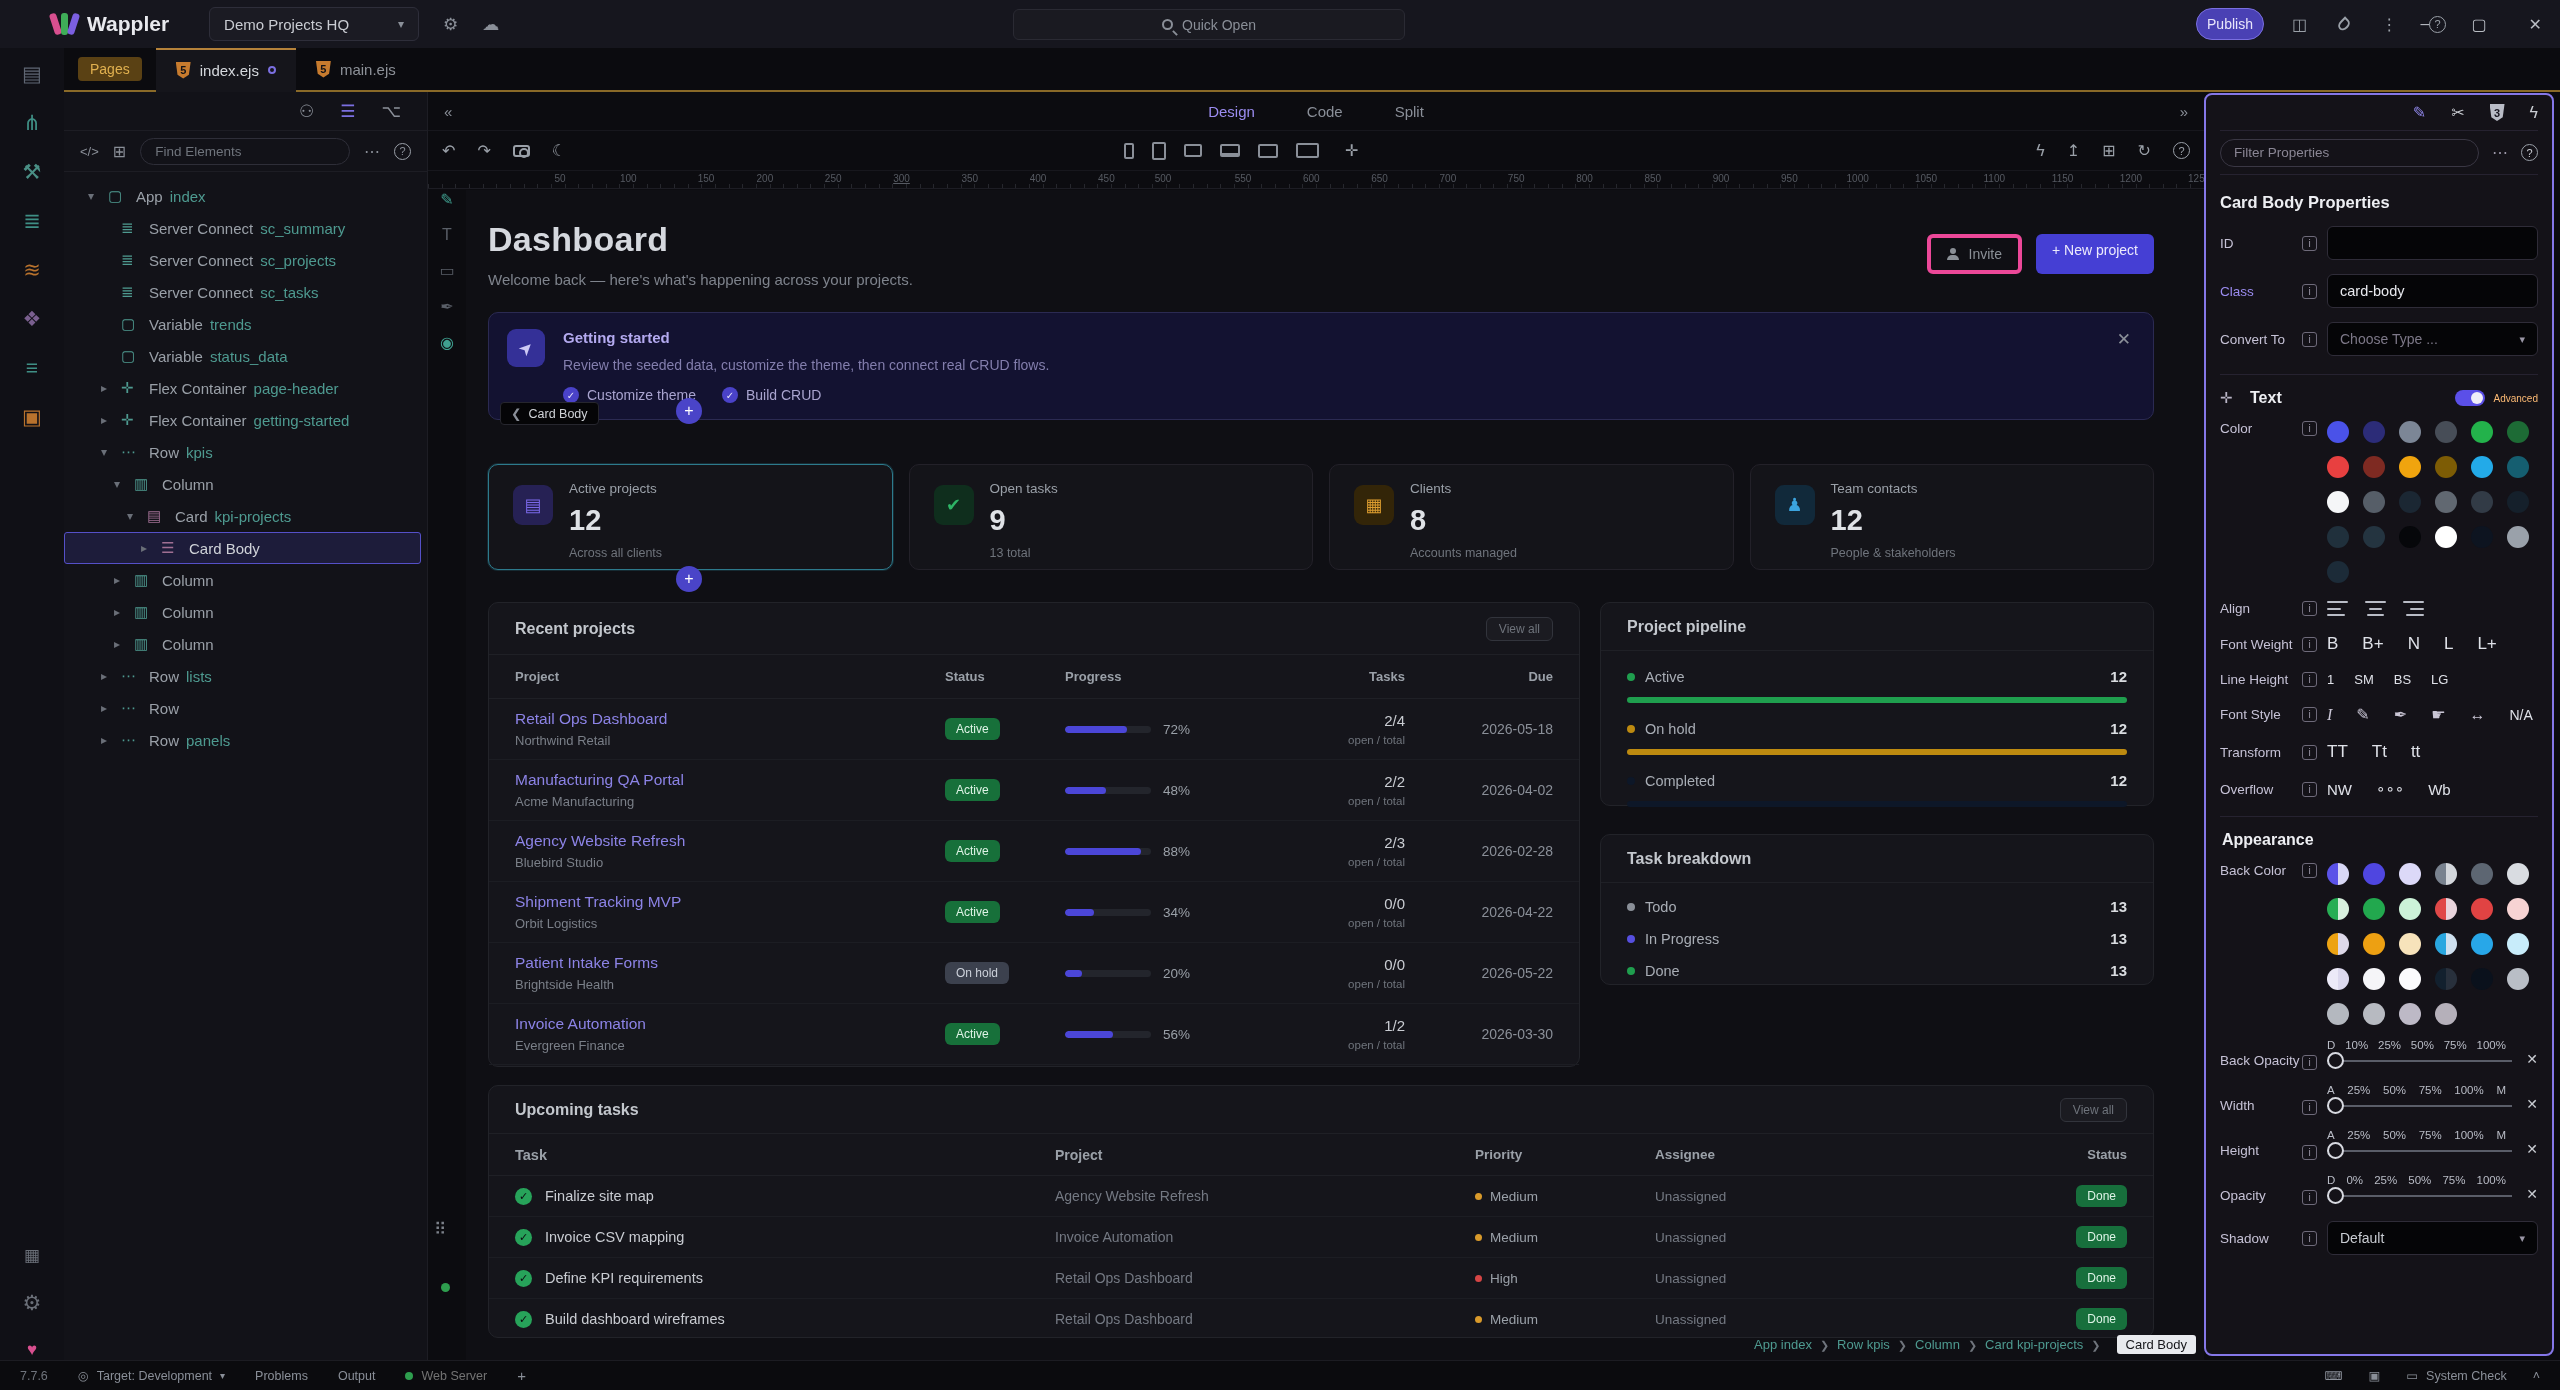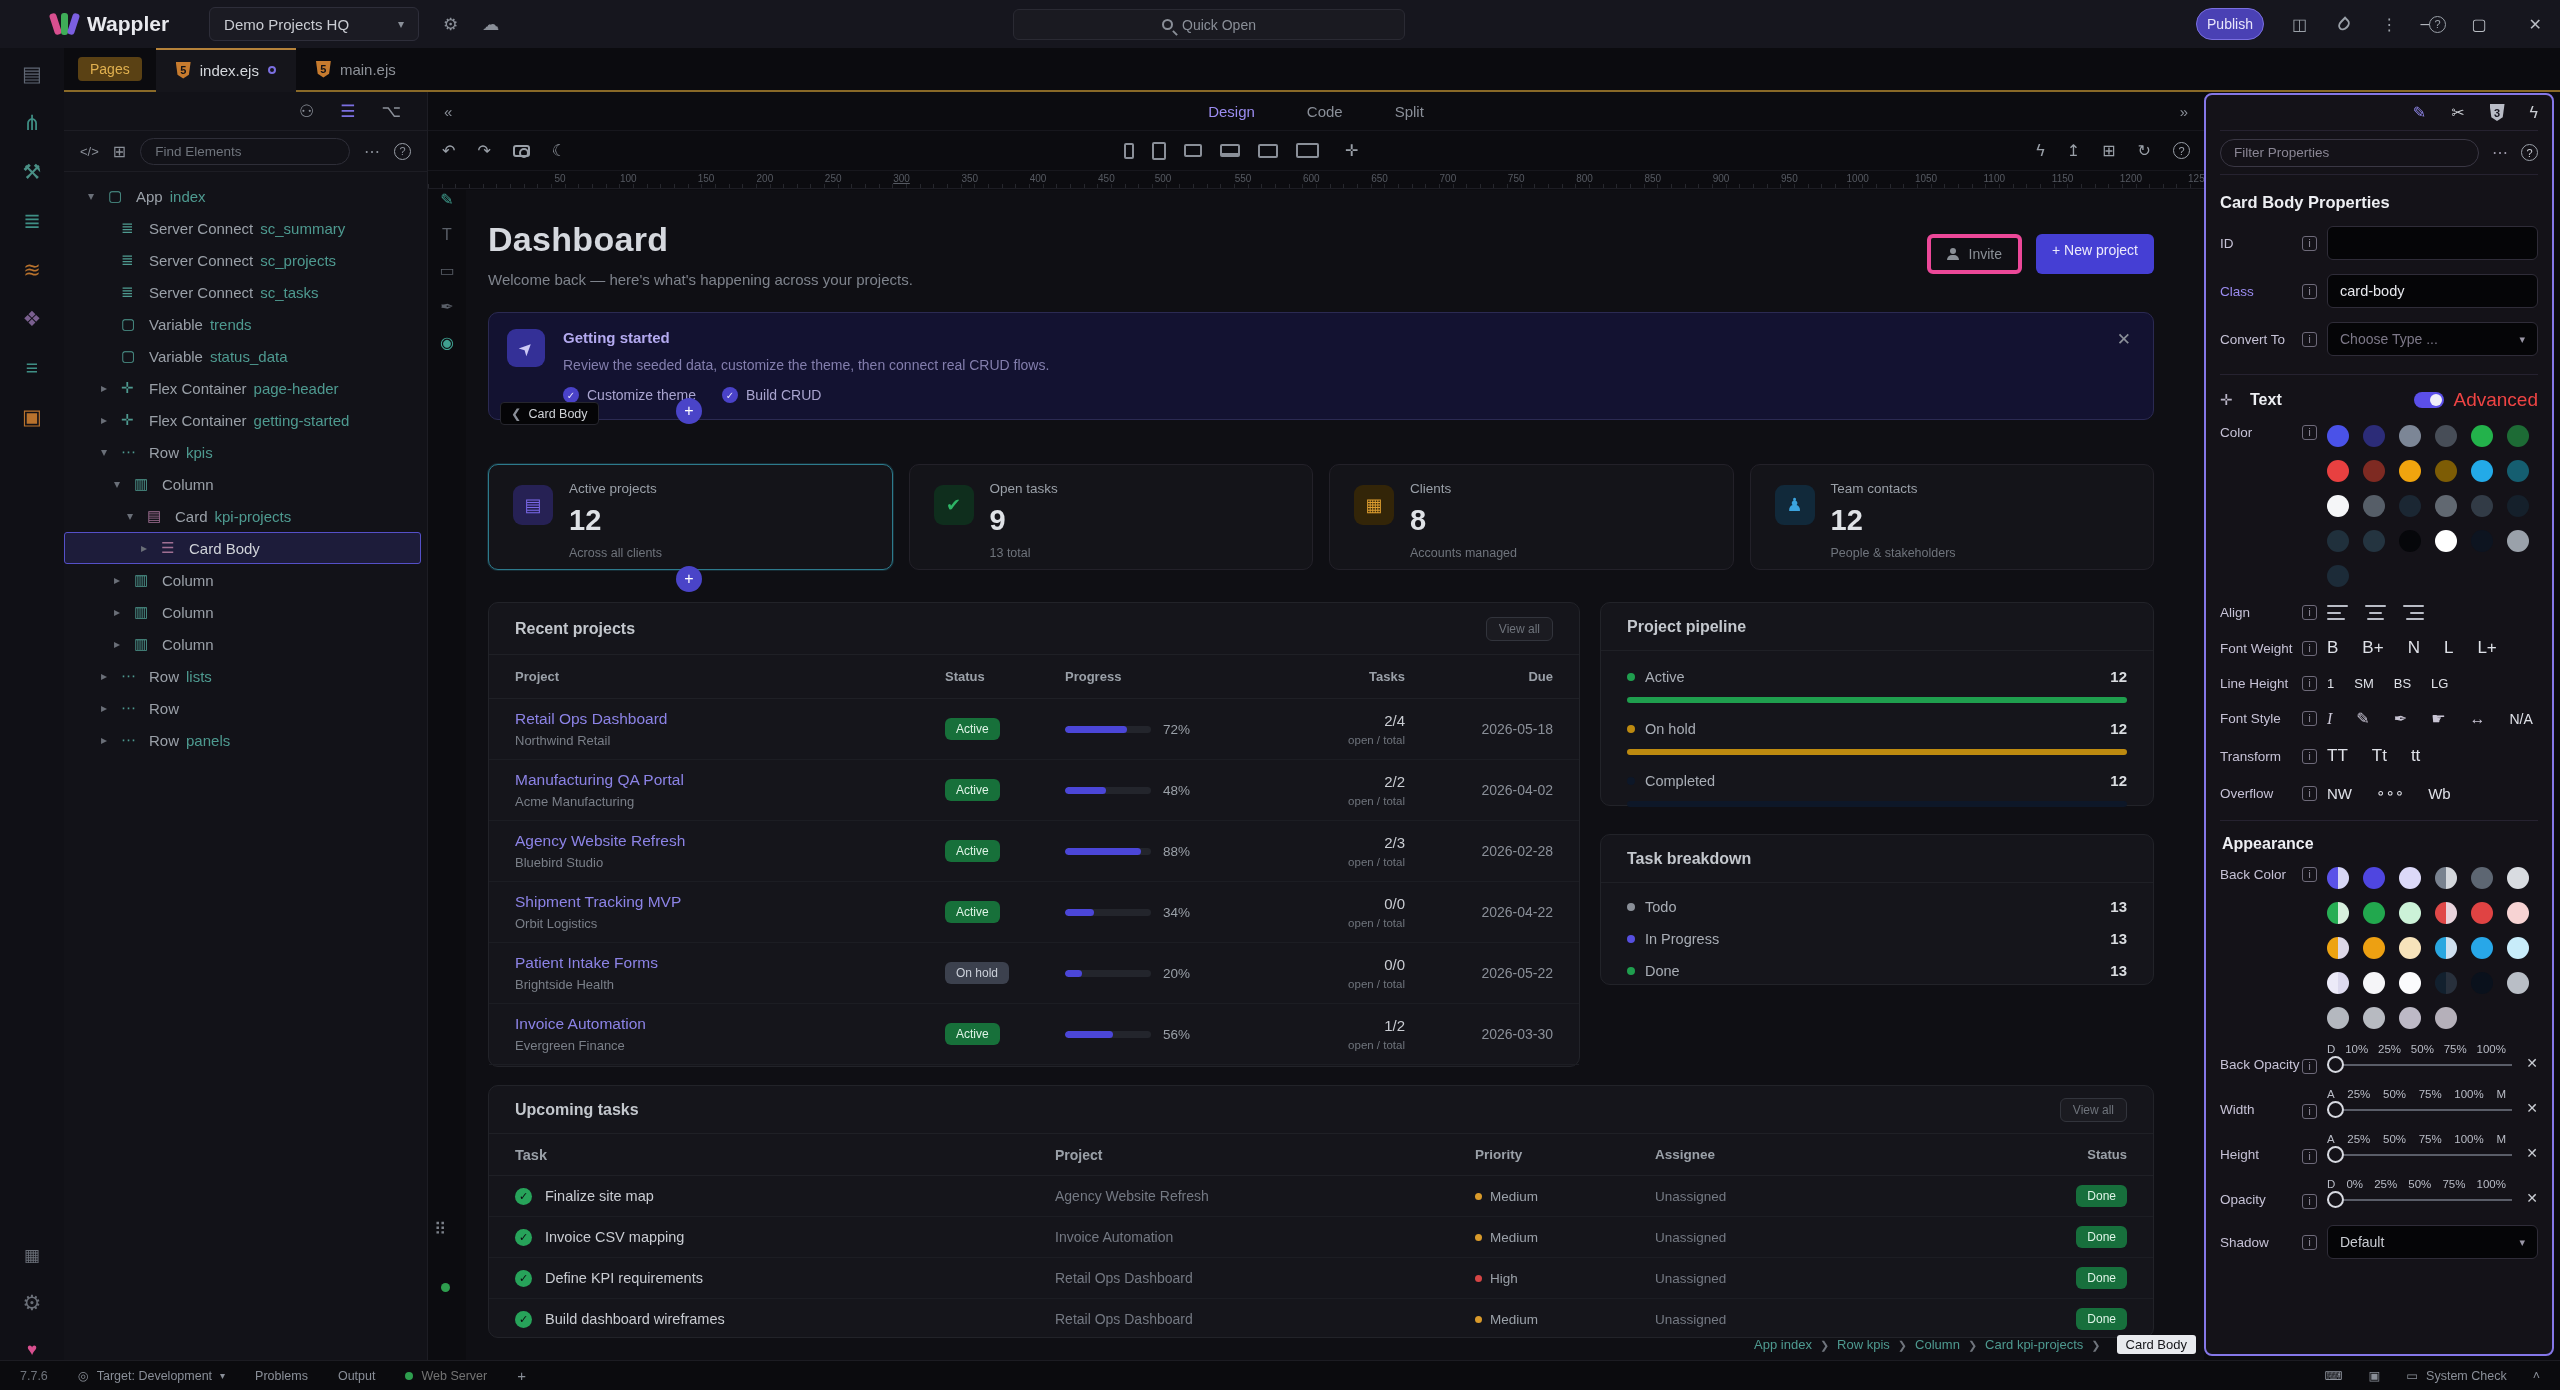--- a/index.html
+++ b/index.html
@@ -151,21 +151,21 @@
   .prow{display:flex;align-items:center;margin-top:14px}
   .plabel{width:82px;color:#c6c2d6;font-size:13.5px;flex:none}
   .plabel.purple{color:#9b8cf0}
   .ibox{width:15px;height:15px;border:1px solid #6e6a7a;border-radius:3px;color:#9a96a6;font-size:10px;display:inline-flex;align-items:center;justify-content:center;margin-right:10px;flex:none;font-style:normal}
   .pinput{flex:1;height:34px;background:#050507;border:1px solid #2f2c38;border-radius:6px;color:#e8e9ee;font-size:14.5px;display:flex;align-items:center;padding:0 12px}
   .pselect{flex:1;height:34px;background:#050507;border:1px solid #2f2c38;border-radius:6px;color:#7d7888;font-size:14px;display:flex;align-items:center;justify-content:space-between;padding:0 12px}
   .divider{height:1px;background:#262230;margin-top:18px}
   .secthead{display:flex;align-items:center;margin-top:14px}
   .secthead .mv{color:#b9b5c6;font-size:15px;width:30px}
   .secthead b{color:#edeef2;font-size:16px}
-  .adv{margin-left:auto;display:flex;align-items:center;gap:9px;color:#ef4444;font-size:19px}
+  .adv{margin-left:auto;display:flex;align-items:center;gap:9px;color:#fdba74;font-size:10px}
   .tgl{width:30px;height:16px;border-radius:8px;background:#5b4fe8;position:relative}
   .tgl::after{content:"";position:absolute;right:2px;top:2px;width:12px;height:12px;border-radius:50%;background:#efeef8}
   .swwrap{display:flex;align-items:flex-start;margin-top:14px}
   .swgrid{flex:1;display:flex;flex-wrap:wrap;gap:13px 14px}
   .sw{width:22px;height:22px;border-radius:50%}
   .alicon{width:21px;height:15px;display:flex;flex-direction:column;justify-content:space-between;margin-right:17px}
   .alicon i{height:2px;background:#b9bcc6;border-radius:1px}
   .al-l i:nth-child(1){width:100%}.al-l i:nth-child(2){width:65%}.al-l i:nth-child(3){width:85%}
   .al-c i{margin:0 auto}.al-c i:nth-child(1){width:100%}.al-c i:nth-child(2){width:65%}.al-c i:nth-child(3){width:85%}
   .al-r i{margin-left:auto}.al-r i:nth-child(1){width:100%}.al-r i:nth-child(2){width:65%}.al-r i:nth-child(3){width:85%}

